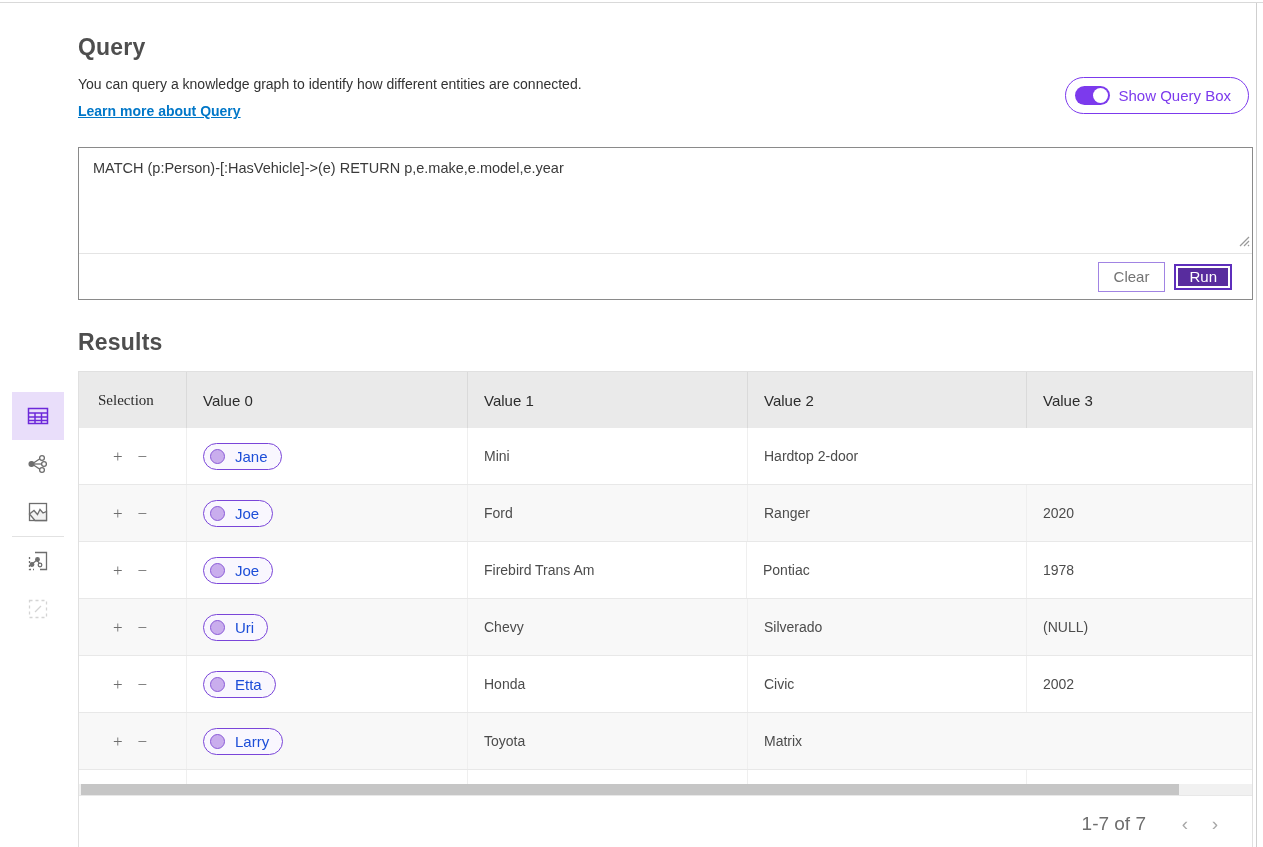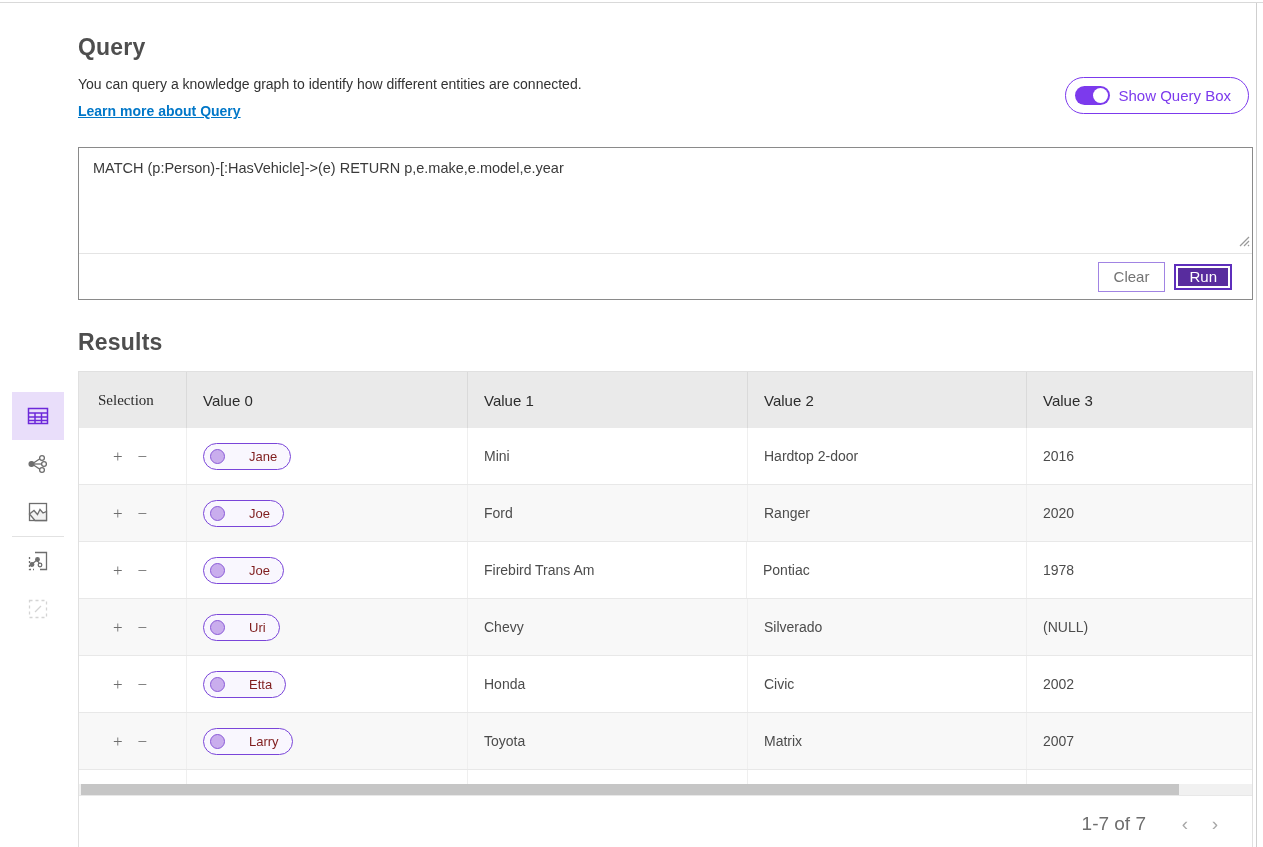--- a/index.html
+++ b/index.html
@@ -53,21 +53,21 @@
   .tbody { height:356px; overflow:hidden; }
   .trow { display:flex; height:57px; background:#fff; border-bottom:1px solid #e8e8e8; }
   .trow.alt { background:#f8f8f8; }
   .cell { display:flex; align-items:center; font-size:14px; color:#4c4c4c; padding-left:16px; border-right:1px solid #efefef; overflow:hidden; }
   .cell:last-child { border-right:none; }
   .cell.sel { padding-left:34px; gap:15px; }
   .sel-btn { font-size:17px; color:#6e6e6e; cursor:pointer; line-height:1; font-weight:400; }
   .entity-pill { display:inline-flex; align-items:center; height:27px; border:1.5px solid #7a45d9; border-radius:14px;
     background:#f9f7fe; padding:0 13px 0 6px; cursor:pointer; }
   .entity-dot { width:15px; height:15px; border-radius:50%; background:#c9aded; border:1px solid #8a5ad8; flex:none; }
-  .pill-label { margin-left:24px; font-size:13px; color:#7f1d1d; }
+  .pill-label { margin-left:10px; font-size:15px; color:#1d4ed8; }
 
   .hscrollbar { position:relative; height:11px; background:#f1f1f1; }
   .hscroll-thumb { position:absolute; left:2px; top:0; height:11px; width:1098px; background:#c6c6c6; }
 
   .table-footer { height:56px; border-top:1px solid #e8e8e8; display:flex; align-items:center; justify-content:flex-end; padding-right:22px; background:#fff; }
   .page-range { font-size:19px; color:#6e6e6e; margin-right:24px; }
   .pager-btn { width:30px; text-align:center; font-size:19px; color:#a8a8a8; cursor:pointer; user-select:none; }
 </style>
 </head>
 <body>
@@ -184,21 +184,20 @@
       <span class="sel-btn">−</span>
     </div>
     <div class="cell col-v0">
       <span class="entity-pill">
         <span class="entity-dot"></span>
         <span class="pill-label">Jane</span>
       </span>
     </div>
     <div class="cell col-v1 v1">Mini</div>
     <div class="cell col-v2 v2">Hardtop 2-door</div>
-    <div class="cell col-v3 v3">2016</div>
   </div>
           <div class="trow alt">
     <div class="cell sel col-sel">
       <span class="sel-btn">+</span>
       <span class="sel-btn">−</span>
     </div>
     <div class="cell col-v0">
       <span class="entity-pill">
         <span class="entity-dot"></span>
         <span class="pill-label">Joe</span>
@@ -259,21 +258,20 @@
       <span class="sel-btn">−</span>
     </div>
     <div class="cell col-v0">
       <span class="entity-pill">
         <span class="entity-dot"></span>
         <span class="pill-label">Larry</span>
       </span>
     </div>
     <div class="cell col-v1 v1">Toyota</div>
     <div class="cell col-v2 v2">Matrix</div>
-    <div class="cell col-v3 v3">2007</div>
   </div>
           <div class="trow">
     <div class="cell sel col-sel">
       
       
     </div>
     <div class="cell col-v0">
       
     </div>
     <div class="cell col-v1 v1"></div>

